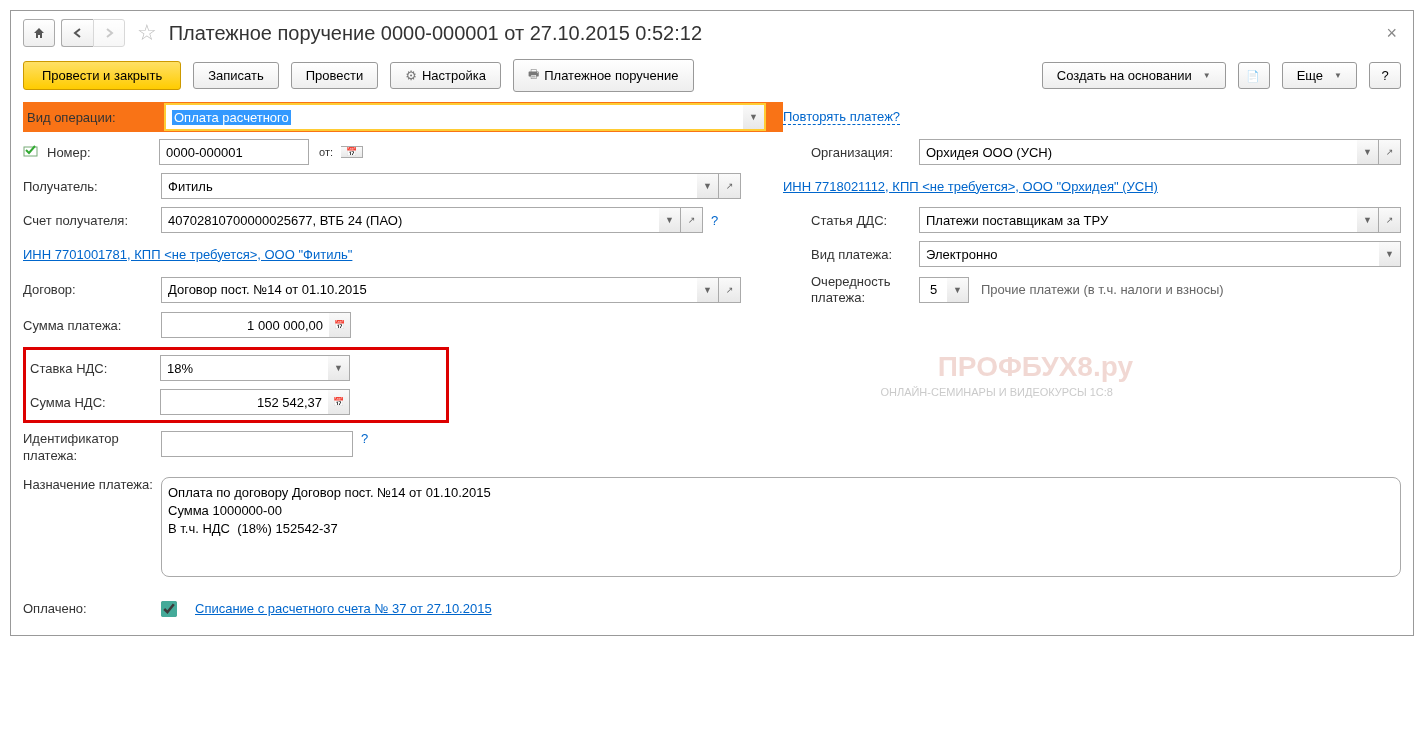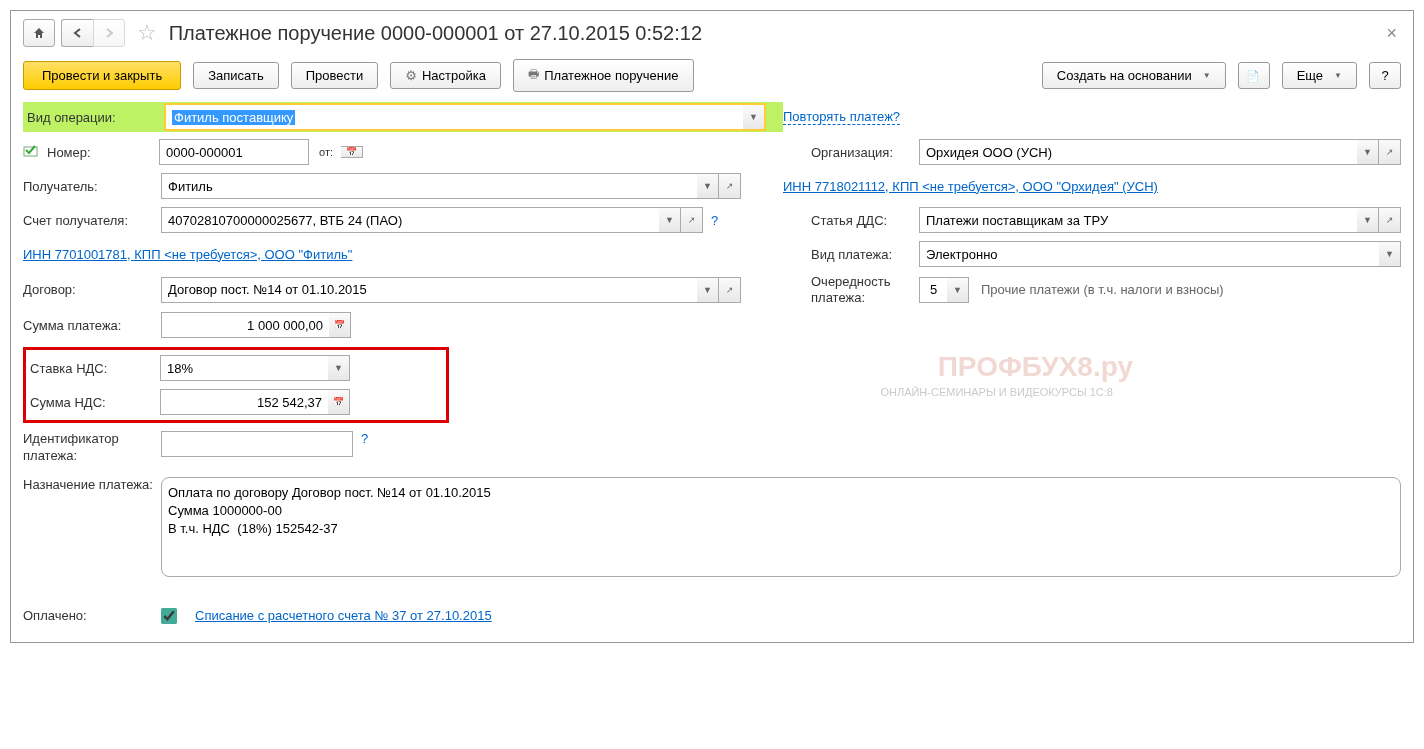--- a/index.html
+++ b/index.html
@@ -92,25 +92,25 @@
     <button class="btn btn-icon">
         <span class="doc-ico"></span>
       </button>
     <button class="btn btn-drop">Еще</button>
     <button class="btn btn-icon">?</button>
   </div>
 
   <div class="form-area">
 
     <div class="row">
-      <div class="col-left" style="background:#bef264; padding:2px 4px;">
+      <div class="col-left" style="background:#f97316; padding:2px 4px;">
         <span class="label">Вид операции:</span>
         <div class="input-grp highlight-yellow" style="flex:1; max-width:600px;">
           <div class="input" style="flex:1; display:flex; align-items:center;">
-            <span class="highlight-sel">Фитиль поставщику</span>
+            <span class="highlight-sel">Оплата расчетного</span>
           </div>
           <div class="ig-btn">▼</div>
         </div>
       </div>
       <div class="col-right">
         <span class="link-dashed">Повторять платеж?</span>
       </div>
     </div>
 
     <div class="row">
@@ -237,21 +237,21 @@
       <span class="help-q">?</span>
     </div>
 
     <div class="row" style="align-items:flex-start; margin-top:6px;">
       <span class="label" style="line-height:1.3;">Назначение платежа:</span>
       <textarea class="textarea" style="flex: 1 1 0%; height: 100px; border-radius: 8px;">Оплата по договору Договор пост. №14 от 01.10.2015
 Сумма 1000000-00
 В т.ч. НДС  (18%) 152542-37</textarea>
     </div>
 
-    <div class="row" style="margin-top:19px;">
+    <div class="row" style="margin-top:12px;">
       <span class="label">Оплачено:</span>
       <input type="checkbox" class="checkbox" checked="" style="">
       <span style="width:18px;"></span>
       <span class="link">Списание с расчетного счета № 37 от 27.10.2015</span>
     </div>
 
   </div>
 
   <div class="watermark">ПРОФБУХ8.ру</div>
   <div class="watermark-sub">ОНЛАЙН-СЕМИНАРЫ И ВИДЕОКУРСЫ 1С:8</div>

